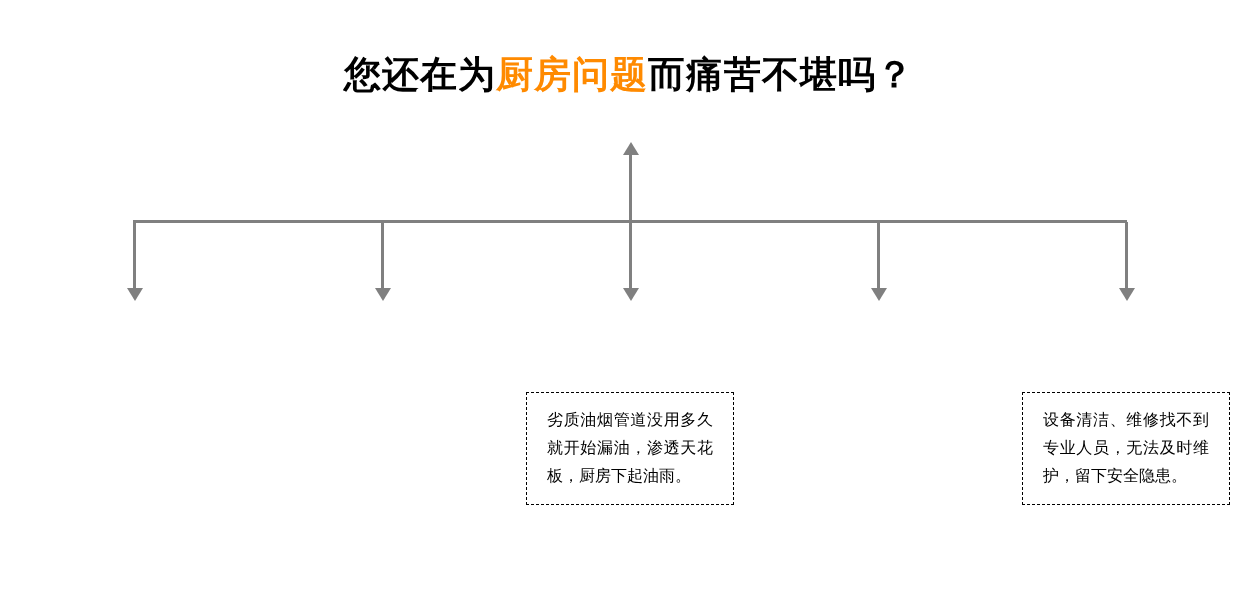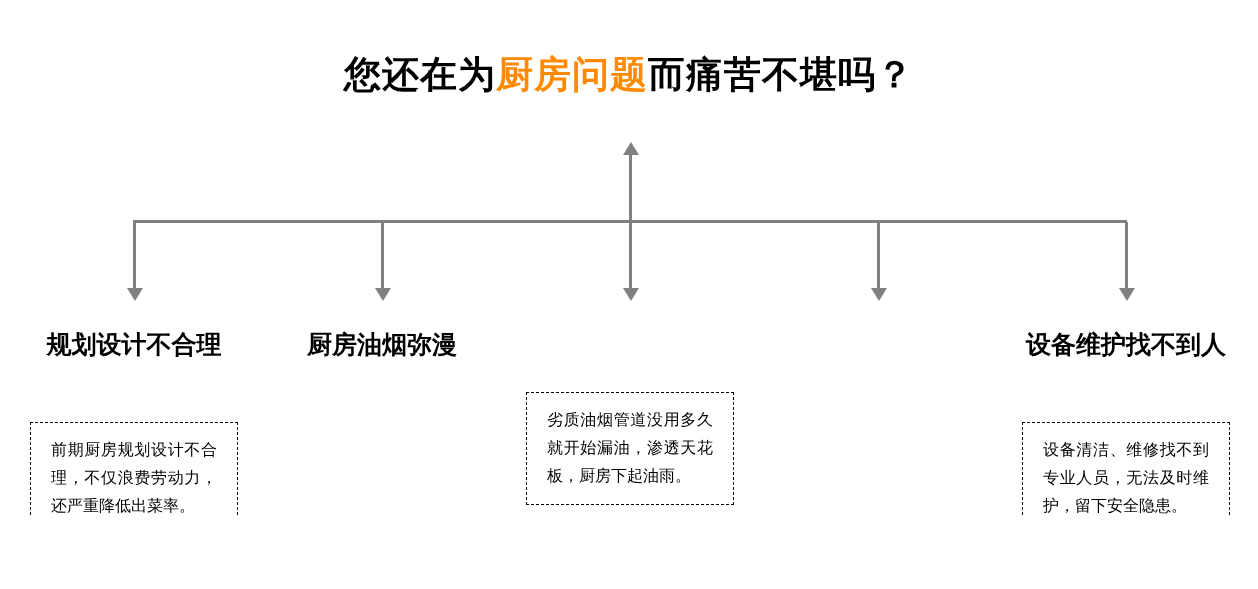--- a/index.html
+++ b/index.html
@@ -133,40 +133,32 @@
   <div class="shaft center s2"></div>
   <div class="shaft s3"></div>
   <div class="shaft s4"></div>
 
   <div class="arrow-down a0"></div>
   <div class="arrow-down a1"></div>
   <div class="arrow-down a2"></div>
   <div class="arrow-down a3"></div>
   <div class="arrow-down a4"></div>
 
-  <div class="col c0">
-    <div class="heading">规划设计不合理</div>
-    <div class="box">
-      <p>前期厨房规划设计不合理，不仅浪费劳动力，还严重降低出菜率。</p>
-    </div>
-  </div>
 
   <div class="col c1">
-    <div class="heading">厨房油烟弥漫</div>
   </div>
 
   <div class="col c2">
     <div class="box">
       <p>劣质油烟管道没用多久就开始漏油，渗透天花板，厨房下起油雨。</p>
     </div>
   </div>
 
   <div class="col c3">
   </div>
 
   <div class="col c4">
-    <div class="heading">设备维护找不到人</div>
     <div class="box">
       <p>设备清洁、维修找不到专业人员，无法及时维护，留下安全隐患。</p>
     </div>
   </div>
 
 </div>
 
 </body></html>

